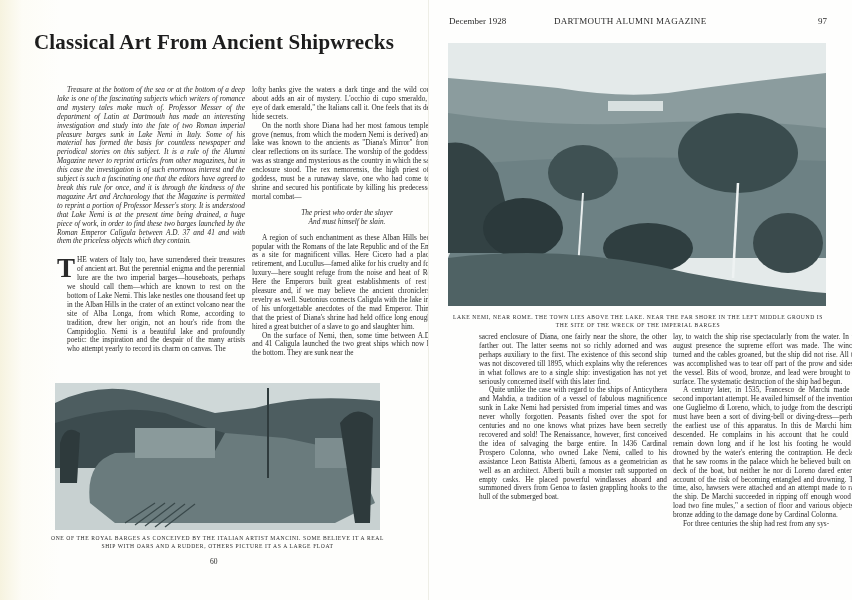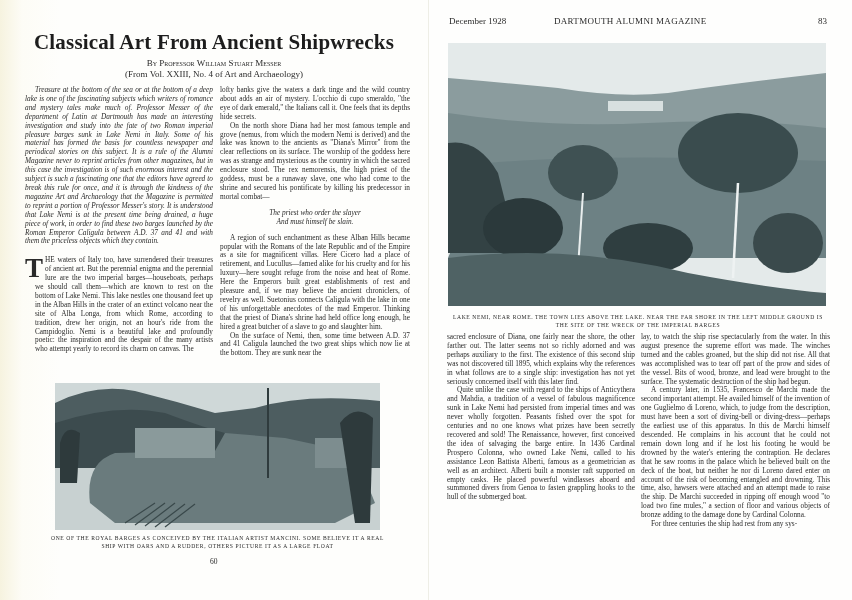--- a/index.html
+++ b/index.html
@@ -3,39 +3,35 @@
 <meta charset="utf-8">
 <style>
   html, body { margin:0; padding:0; }
   body { width:852px; height:600px; background:#fdfdf8; position:relative; overflow:hidden; font-family:"Liberation Serif","DejaVu Serif",serif; color:#2a2a2a; }
   .page { position:absolute; top:0; height:600px; background:#fefefb; }
   #left-page { left:0; width:428px; background:linear-gradient(90deg,#f6f3df 0px,#fdfcf6 22px,#fefefc 60px);padding-left:17px; }
   #right-page { left:428px; width:424px; background:#fefefd; border-left:1px solid #eeeee6; }
   .title { position:absolute; left:0; width:428px; top:30px; text-align:center; font-weight:bold; font-size:21px; letter-spacing:0.2px; color:#1d1d1d; }
   .byline { position:absolute; left:0; width:428px; top:58px; text-align:center; font-size:9px; line-height:11px; }
   .byline .sc { font-variant:small-caps; }
-  .col { position:absolute; font-size:7.3px; line-height:8.9px; text-align:justify; }
+  .col { position:absolute; font-size:7.3px; line-height:8.9px; text-align:justify;margin-left:32px; }
   .col p { margin:0; text-indent:10px; }
   .intro { font-style:italic; }
   .dropcap { float:left; font-size:27px; line-height:22px; margin:1px 2px 0 -10px; font-weight:bold; }
   .verse { text-align:center; font-style:italic; margin:7px 0; text-indent:0 !important; }
   .figure { position:absolute; overflow:hidden; }
   .caption { position:absolute; text-align:center; font-size:5.6px; line-height:8px; letter-spacing:0.6px; text-transform:uppercase; }
   .folio { position:absolute; font-size:7.5px; }
   .running { position:absolute; top:16px; font-size:9px; }
 </style>
 </head>
 <body>
 
 <div id="left-page" class="page">
   <div class="title">Classical Art From Ancient Shipwrecks</div>
-  <div class="byline">
-    <div class="sc">By Professor William Stuart Messer</div>
-    <div>(From Vol. XXIII, No. 4 of Art and Archaeology)</div>
-  </div>
 
   <div class="col" style="left:25px; top:86px; width:188px;">
     <p class="intro">Treasure at the bottom of the sea or at the bottom of a deep lake is one of the fascinating subjects which writers of romance and mystery tales make much of. Professor Messer of the department of Latin at Dartmouth has made an interesting investigation and study into the fate of two Roman imperial pleasure barges sunk in Lake Nemi in Italy. Some of his material has formed the basis for countless newspaper and periodical stories on this subject. It is a rule of the Alumni Magazine never to reprint articles from other magazines, but in this case the investigation is of such enormous interest and the subject is such a fascinating one that the editors have agreed to break this rule for once, and it is through the kindness of the magazine Art and Archaeology that the Magazine is permitted to reprint a portion of Professor Messer's story. It is understood that Lake Nemi is at the present time being drained, a huge piece of work, in order to find these two barges launched by the Roman Emperor Caligula between A.D. 37 and 41 and with them the priceless objects which they contain.</p>
     <p style="margin-top:10px; text-indent:0; padding-left:10px;"><span class="dropcap">T</span><span>HE waters of Italy too, have surrendered their treasures of ancient art. But the perennial enigma and the perennial lure are the two imperial barges—houseboats, perhaps we should call them—which are known to rest on the bottom of Lake Nemi. This lake nestles one thousand feet up in the Alban Hills in the crater of an extinct volcano near the site of Alba Longa, from which Rome, according to tradition, drew her origin, not an hour's ride from the Campidoglio. Nemi is a beautiful lake and profoundly poetic: the inspiration and the despair of the many artists who attempt yearly to record its charm on canvas. The</span></p>
   </div>
 
   <div class="col" style="left:220px; top:86px; width:190px;">
     <p style="text-indent:0">lofty banks give the waters a dark tinge and the wild country about adds an air of mystery. L'occhio di cupo smeraldo, "the eye of dark emerald," the Italians call it. One feels that its depths hide secrets.</p>
     <p>On the north shore Diana had her most famous temple and grove (nemus, from which the modern Nemi is derived) and the lake was known to the ancients as "Diana's Mirror" from the clear reflections on its surface. The worship of the goddess here was as strange and mysterious as the country in which the sacred enclosure stood. The rex nemorensis, the high priest of the goddess, must be a runaway slave, one who had come to the shrine and secured his pontificate by killing his predecessor in mortal combat—</p>
     <div class="verse">
@@ -67,21 +63,21 @@
       <path d="M5 60 Q10 40 25 50 L22 100 L5 100Z" fill="#2e3a3c"></path>
     </svg>
   </div>
   <div class="caption" style="left:50px; top:534px; width:335px;">One of the royal barges as conceived by the Italian artist Mancini. Some believe it a real ship with oars and a rudder, others picture it as a large float</div>
   <div class="folio" style="left:210px; top:557px;">60</div>
 </div>
 
 <div id="right-page" class="page">
   <div class="running" style="left:20px; ">December 1928</div>
   <div class="running" style="left:125px; letter-spacing:0.3px;">DARTMOUTH ALUMNI MAGAZINE</div>
-  <div class="running" style="left:389px;">83</div>
+  <div class="running" style="left:389px;">97</div>
 
   <div class="figure" style="left:19px; top:43px; width:378px; height:263px;">
     <svg width="378" height="263" viewBox="0 0 378 263">
       <rect width="378" height="263" fill="#e4eaea"></rect>
       <path d="M0 35 Q60 40 110 45 Q170 55 220 50 Q290 40 378 30 L378 125 L0 125Z" fill="#8b9c9e"></path>
       <path d="M0 70 Q100 85 200 80 Q300 75 378 85 L378 125 L0 125Z" fill="#778a8c"></path>
       <rect x="160" y="58" width="55" height="10" fill="#d8e0e0"></rect>
       <path d="M40 120 Q150 110 378 118 L378 215 L0 215Z" fill="#6d8184"></path>
       <path d="M0 100 Q30 95 50 130 L70 210 L0 210Z" fill="#334244"></path>
       <ellipse cx="135" cy="130" rx="35" ry="28" fill="#3f5153"></ellipse>

